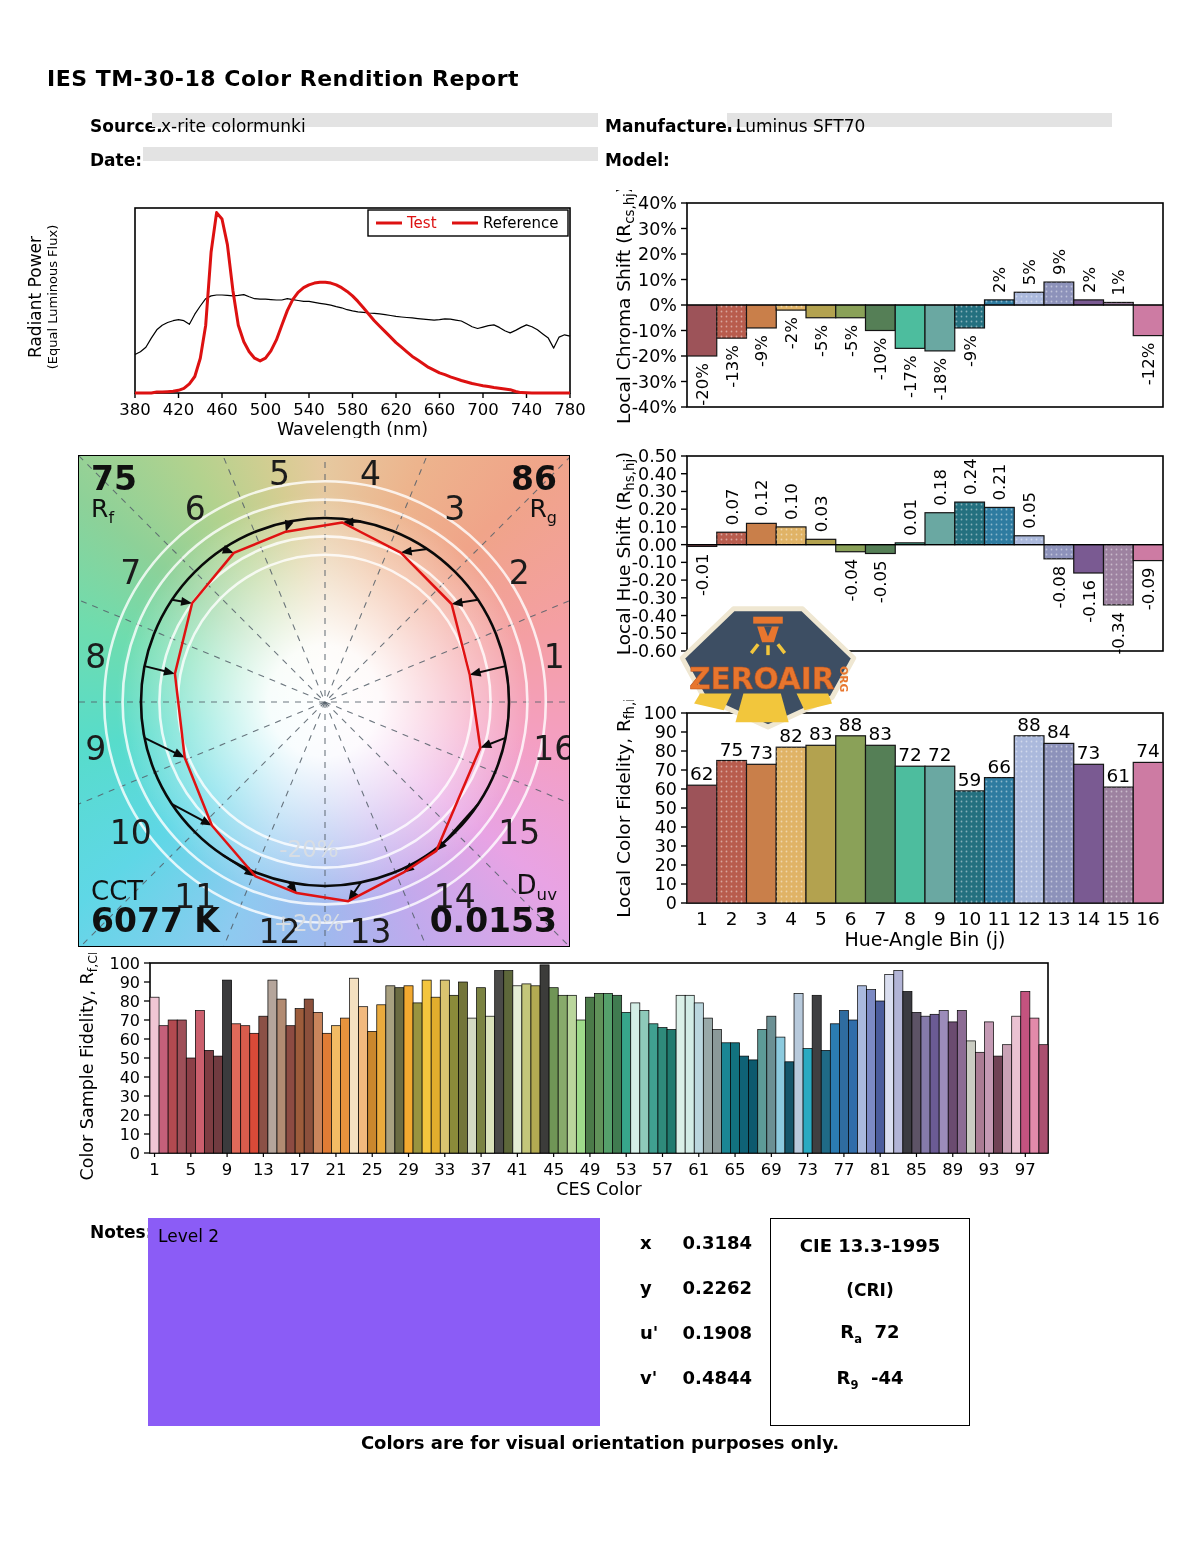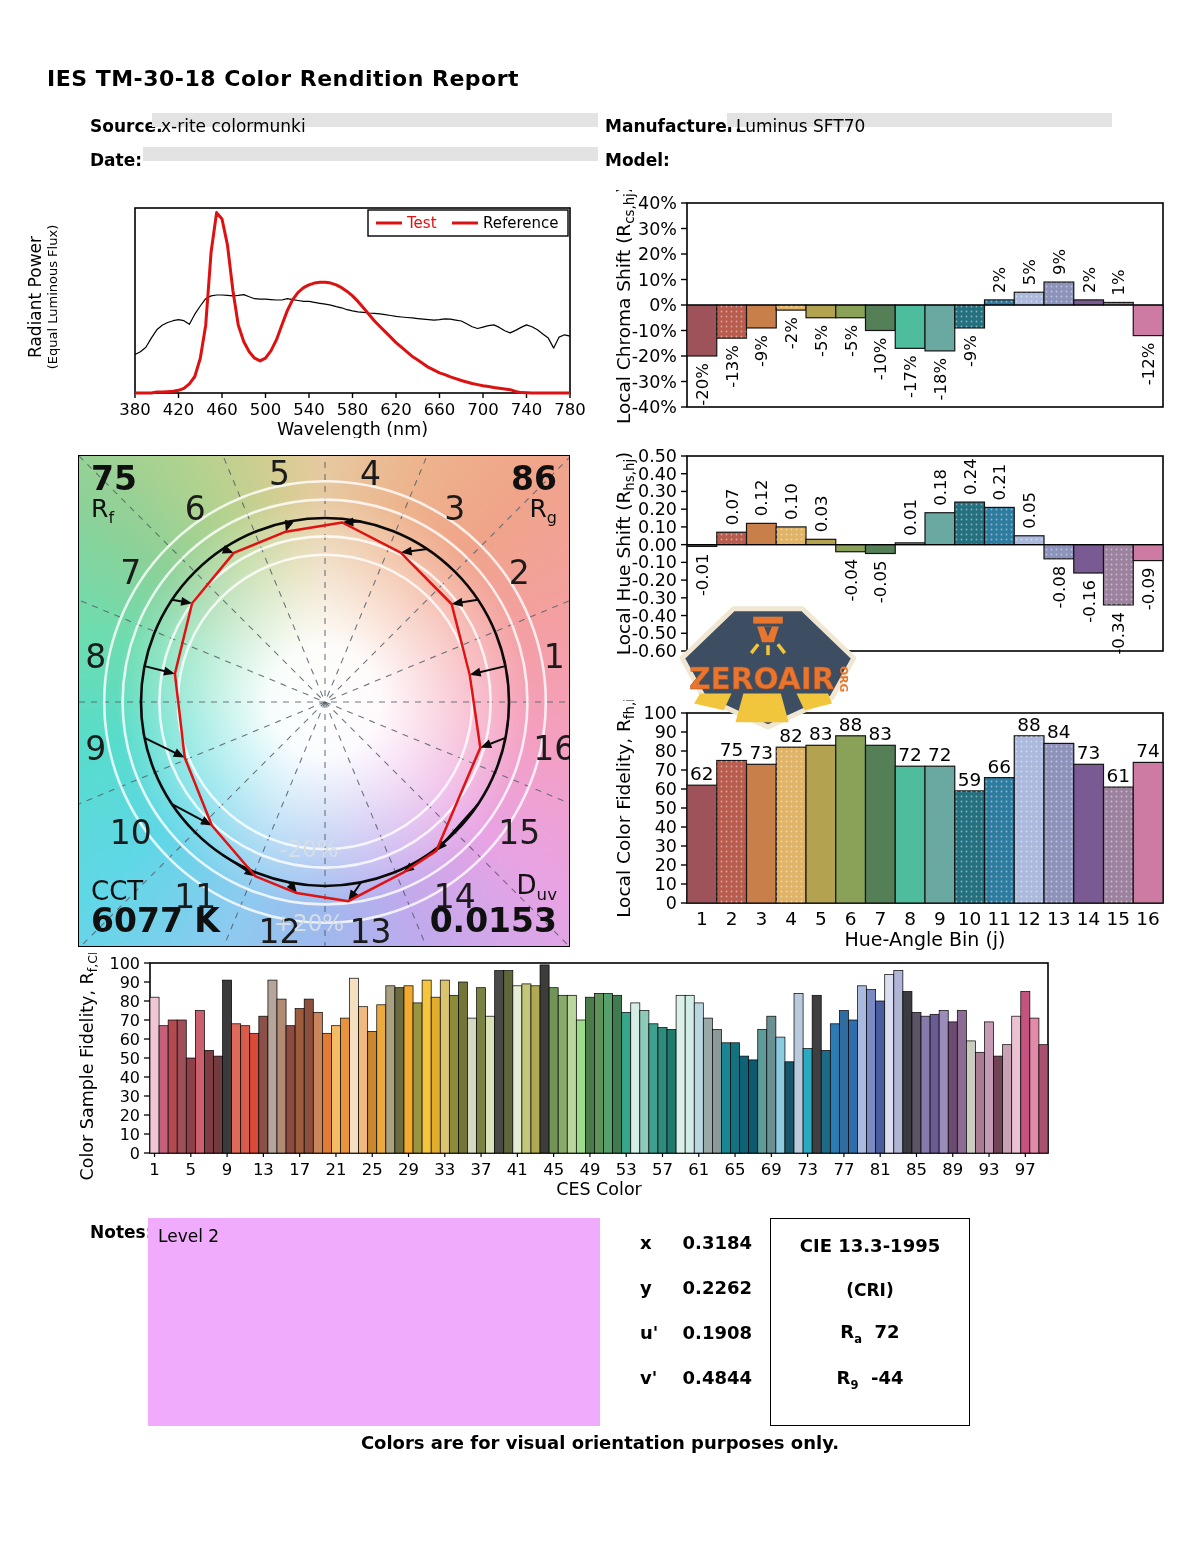--- a/index.html
+++ b/index.html
@@ -22,21 +22,21 @@
           #e8a3e4 36%, #bfaaed 44%, #9fb9ee 50%, #8ecaf0 56%, #5fd7e6 64%,
           #57dccb 72%, #6fdcae 80%, #8dd198 86%, #b3d28e 92%, #d6cd92 97%, #e6c9a0 100%);}
   .cvg svg{position:absolute;left:0;top:0;}
   .cvg-corner{position:absolute;line-height:1.02;color:#101010;}
   .cvg-big{font-size:33px;font-weight:bold;}
   .cvg-sm{font-size:25px;}
   .cvg-med{font-size:26px;}
   sub{font-size:64%;}
   .logo{position:absolute;left:676px;top:597px;width:184px;height:134px;z-index:6;}
   .notes-label{position:absolute;left:90px;top:1222px;font-size:17px;font-weight:bold;}
-  .notes-box{position:absolute;left:148px;top:1218px;width:452px;height:208px;background:#f0abfc;
+  .notes-box{position:absolute;left:148px;top:1218px;width:452px;height:208px;background:#8b5cf6;
              font-size:17px;padding:8px 10px;box-sizing:border-box;}
   .coord-row{position:absolute;width:112px;display:flex;justify-content:space-between;
              font-size:18px;font-weight:bold;}
   .cie-box{position:absolute;left:770px;top:1218px;width:200px;height:208px;border:1.8px solid #000;
            box-sizing:border-box;text-align:center;}
   .cie-l1{margin-top:16px;font-size:18px;font-weight:bold;}
   .cie-l2{margin-top:24px;font-size:17px;font-weight:bold;}
   .cie-r{margin-top:21px;font-size:18px;font-weight:bold;}
   .footer{position:absolute;left:0;top:1432px;width:100%;text-align:center;
           font-size:18px;font-weight:bold;}

